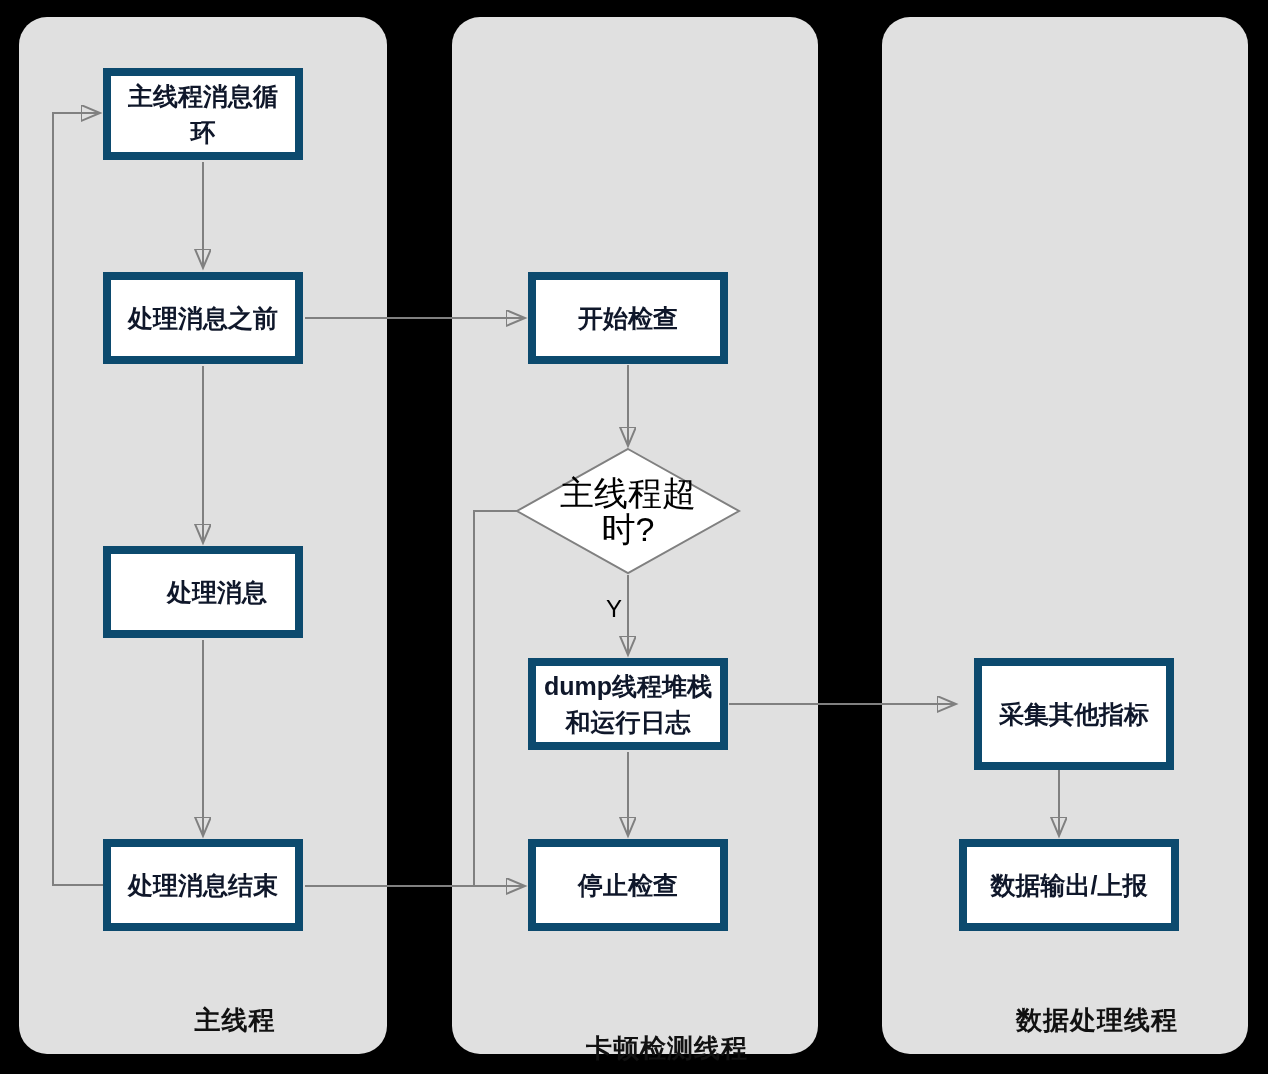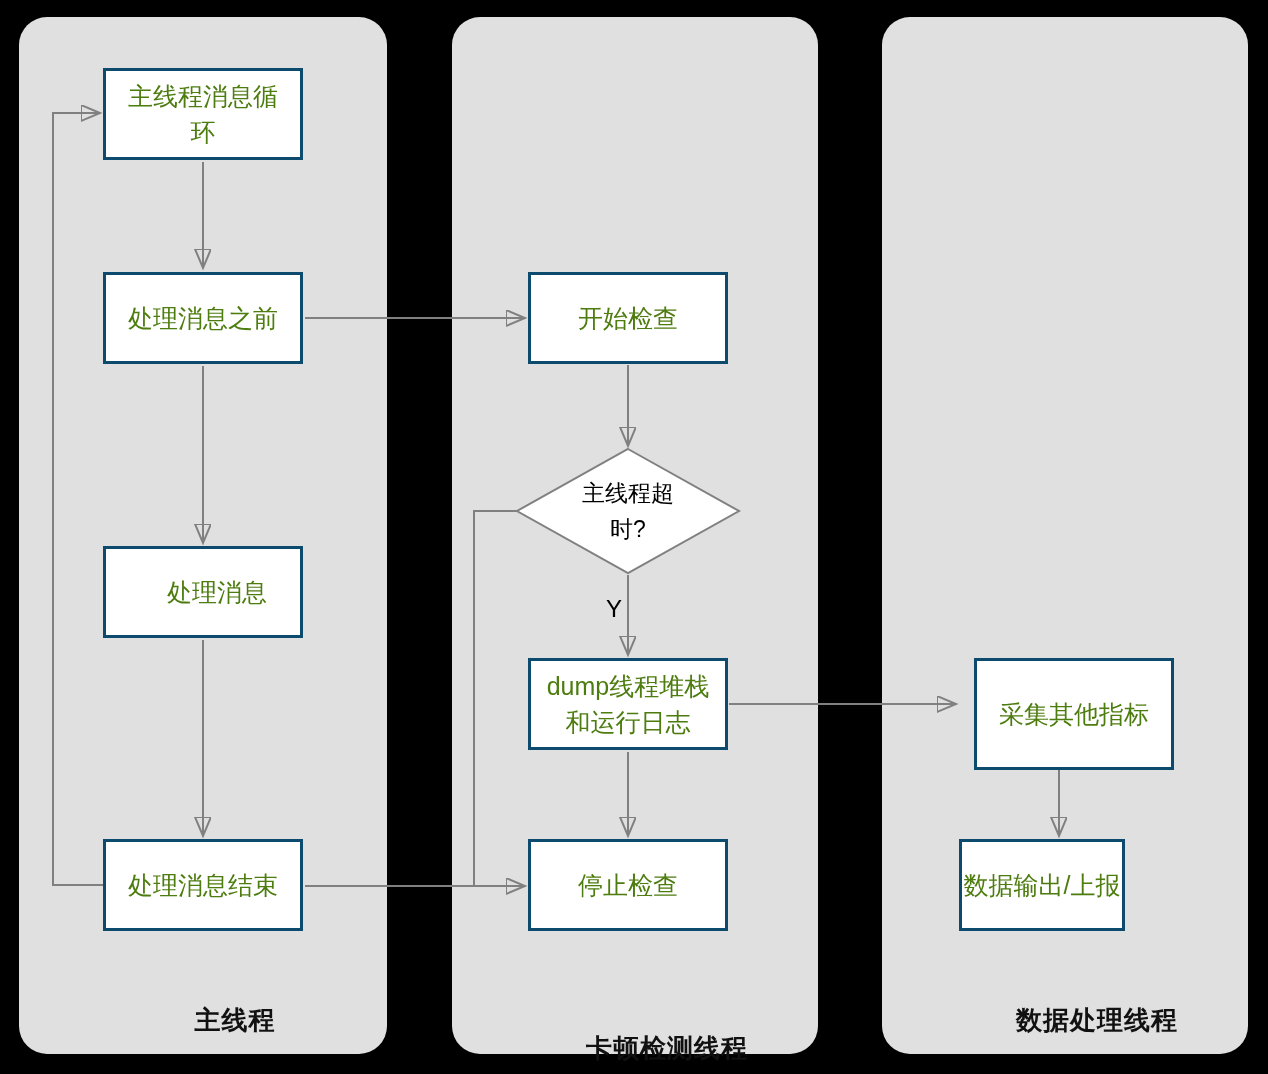--- a/index.html
+++ b/index.html
@@ -29,49 +29,50 @@
     font-weight: 700;
     color: #111111;
     text-align: center;
     letter-spacing: 1px;
     padding-left: 32px;
   }
   .node {
     position: absolute;
     box-sizing: border-box;
     background: #ffffff;
-    border: 3px solid #0c4a6e;
-    color: #4d7c0f;
+    border: 8px solid #0c4a6e;
+    color: #0f172a;
     font-size: 25px;
     line-height: 36px;
     display: flex;
     align-items: center;
     justify-content: center;
     text-align: center;
     white-space: pre-line;
+    font-weight: bold;
   }
   .floating-label {
     position: absolute;
     color: #000000;
     font-size: 24px;
     line-height: 24px;
     text-align: center;
   }
   .diamond-label {
     position: absolute;
     left: 528px;
     top: 457px;
     width: 200px;
     height: 108px;
     display: flex;
     align-items: center;
     justify-content: center;
     text-align: center;
     color: #000000;
-    font-size: 23px;
+    font-size: 34px;
     line-height: 36px;
     white-space: pre-line;
   }
   svg.wires {
     position: absolute;
     left: 0;
     top: 0;
   }
   svg.wires path, svg.wires polyline {
     fill: none;
@@ -123,21 +124,21 @@
   <div class="node" style="left:103px; top:839px; width:200px; height:92px;">处理消息结束</div>
 
   <div class="node" style="left:528px; top:272px; width:200px; height:92px;">开始检查</div>
   <div class="diamond-label">主线程超
 时?</div>
   <div class="node" style="left:528px; top:658px; width:200px; height:92px;">dump线程堆栈
 和运行日志</div>
   <div class="node" style="left:528px; top:839px; width:200px; height:92px;">停止检查</div>
 
   <div class="node" style="left:974px; top:658px; width:200px; height:112px;">采集其他指标</div>
-  <div class="node" style="left:959px; top:839px; width:166px; height:92px;">数据输出/上报</div>
+  <div class="node" style="left:959px; top:839px; width:220px; height:92px;">数据输出/上报</div>
 
   <div class="floating-label" style="left:599px; top:597px; width:30px;">Y</div>
 
   <div class="lane-label" style="left:19px;  width:368px;">主线程</div>
   <div class="lane-label" style="left:452px; width:366px;margin-top:28px;">卡顿检测线程</div>
   <div class="lane-label" style="left:882px; width:366px;">数据处理线程</div>
 
 </div>
 
 </body></html>

